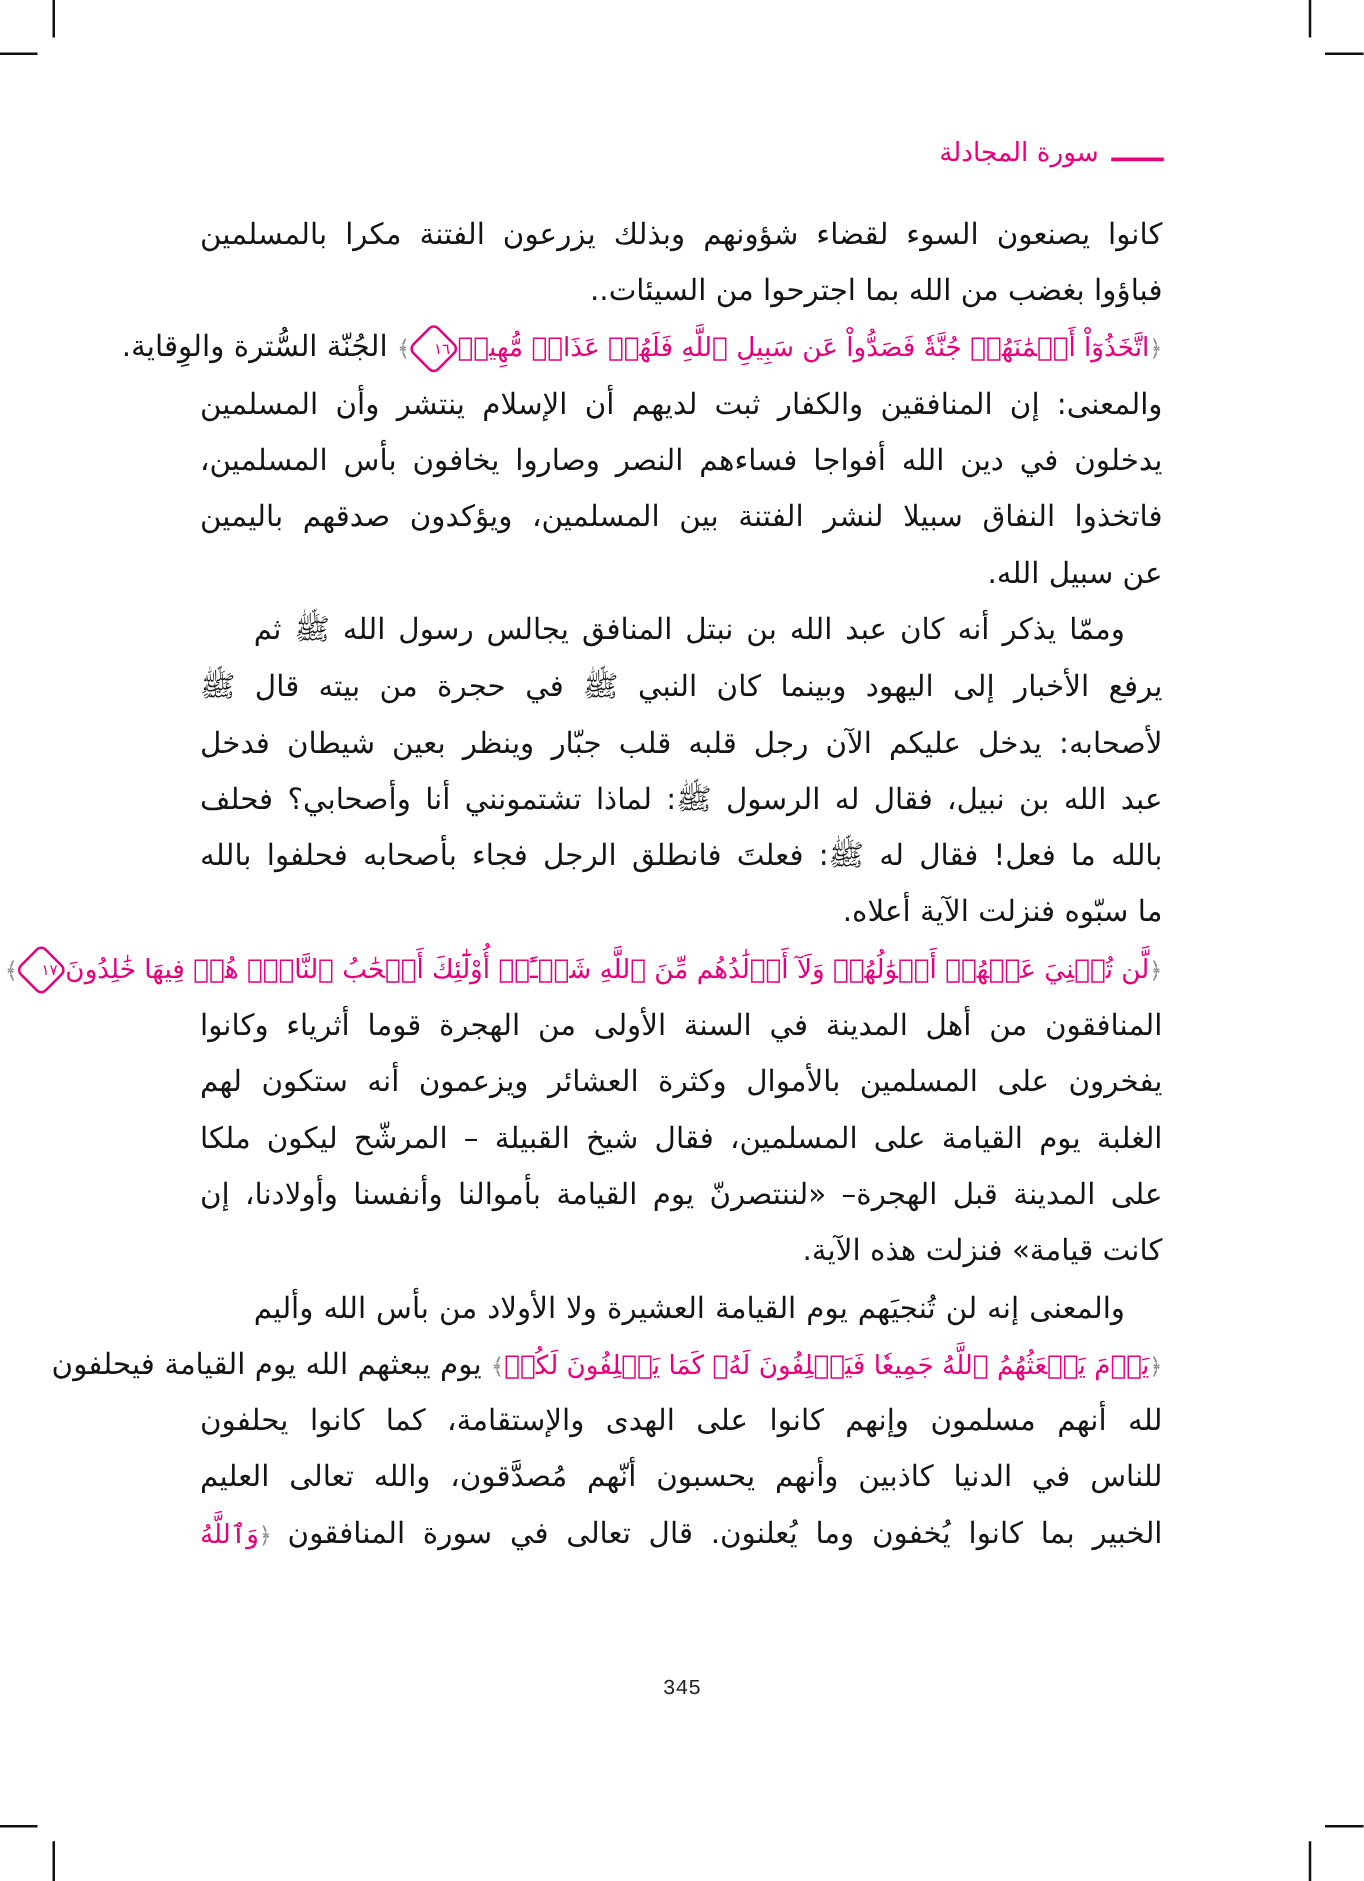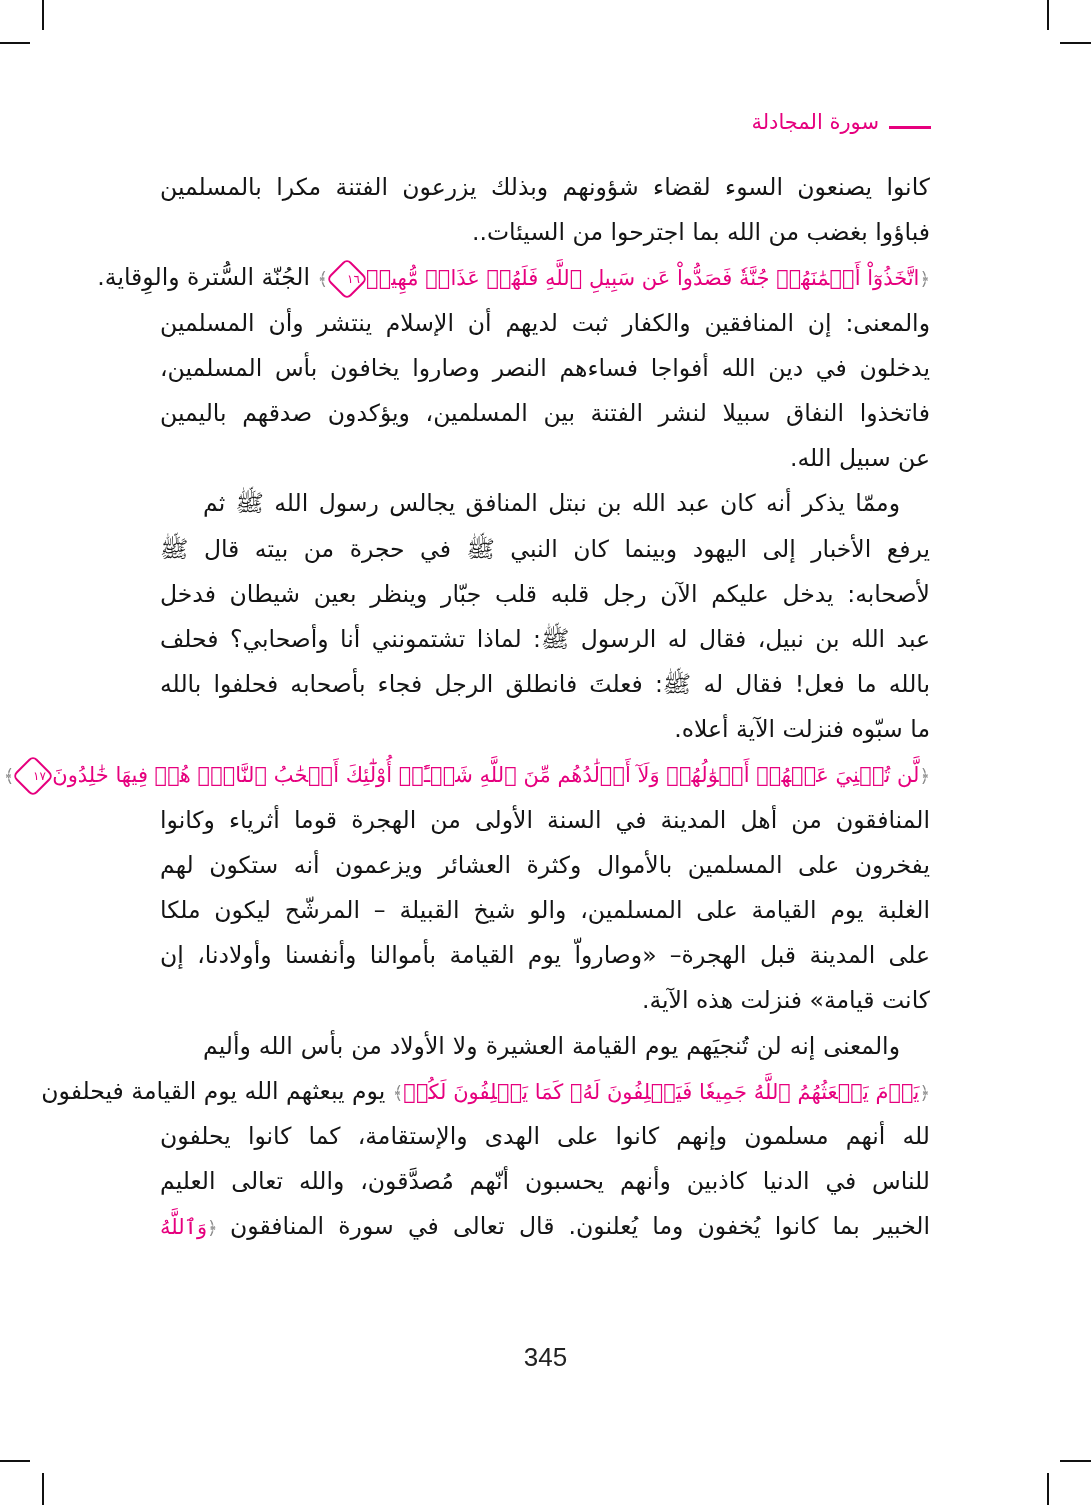--- a/index.html
+++ b/index.html
@@ -30,21 +30,21 @@
       display: inline-block; width: 26px; height: 26px; border: 2px solid var(--accent);
       border-radius: 6px; transform: rotate(45deg); vertical-align: middle; margin: 0 4px;
       position: relative;
     }
     .ayah-num span {
       display: block; transform: rotate(-45deg); color: var(--accent);
       font-size: 12px; line-height: 26px; text-align: center; font-family: "DejaVu Sans", sans-serif;
     }
     .page-number {
       position: absolute; top: 1342px; left: 0; width: 1091px; text-align: center;
-      font-family: Liberation Sans, sans-serif; font-size: 26px; color: #222;
+      font-family: Liberation Mono, monospace; font-size: 17px; color: #222;
     }
   </style>
 </head>
 <body>
 
 <div class="crop" style="left:42px;top:0;width:2px;height:30px;"></div>
 <div class="crop" style="left:0;top:42px;width:30px;height:2px;"></div>
 <div class="crop" style="left:1047px;top:0;width:2px;height:30px;"></div>
 <div class="crop" style="left:1060px;top:42px;width:31px;height:2px;"></div>
 <div class="crop" style="left:0;top:1460px;width:30px;height:2px;"></div>
@@ -67,22 +67,22 @@
     <div class="line last"><span>عن سبيل الله.</span></div>
     <div class="line indent"><span>وممّا يذكر أنه كان عبد الله بن نبتل المنافق يجالس رسول الله ﷺ ثم</span></div>
     <div class="line"><span>يرفع الأخبار إلى اليهود وبينما كان النبي ﷺ في حجرة من بيته قال ﷺ</span></div>
     <div class="line"><span>لأصحابه: يدخل عليكم الآن رجل قلبه قلب جبّار وينظر بعين شيطان فدخل</span></div>
     <div class="line"><span>عبد الله بن نبيل، فقال له الرسول ﷺ: لماذا تشتمونني أنا وأصحابي؟ فحلف</span></div>
     <div class="line"><span>بالله ما فعل! فقال له ﷺ: فعلتَ فانطلق الرجل فجاء بأصحابه فحلفوا بالله</span></div>
     <div class="line last"><span>ما سبّوه فنزلت الآية أعلاه.</span></div>
     <div class="line last"><span class="brace">﴿</span><span class="verse">لَّن تُغۡنِيَ عَنۡهُمۡ أَمۡوَٰلُهُمۡ وَلَآ أَوۡلَٰدُهُم مِّنَ ٱللَّهِ شَيۡـًٔاۚ أُوْلَٰٓئِكَ أَصۡحَٰبُ ٱلنَّارِۖ هُمۡ فِيهَا خَٰلِدُونَ</span><span class="ayah-num"><span>١٧</span></span><span class="brace">﴾</span> </div>
     <div class="line"><span>المنافقون من أهل المدينة في السنة الأولى من الهجرة قوما أثرياء وكانوا</span></div>
     <div class="line"><span>يفخرون على المسلمين بالأموال وكثرة العشائر ويزعمون أنه ستكون لهم</span></div>
-    <div class="line"><span>الغلبة يوم القيامة على المسلمين، والو شيخ القبيلة – المرشّح ليكون ملكا</span></div>
-    <div class="line"><span>على المدينة قبل الهجرة– «وصارواّ يوم القيامة بأموالنا وأنفسنا وأولادنا، إن</span></div>
+    <div class="line"><span>الغلبة يوم القيامة على المسلمين، فقال شيخ القبيلة – المرشّح ليكون ملكا</span></div>
+    <div class="line"><span>على المدينة قبل الهجرة– «لننتصرنّ يوم القيامة بأموالنا وأنفسنا وأولادنا، إن</span></div>
     <div class="line last"><span>كانت قيامة» فنزلت هذه الآية.</span></div>
     <div class="line indent"><span>والمعنى إنه لن تُنجيَهم يوم القيامة العشيرة ولا الأولاد من بأس الله وأليم</span></div>
     <div class="line last"><span class="brace">﴿</span><span class="verse">يَوۡمَ يَبۡعَثُهُمُ ٱللَّهُ جَمِيعٗا فَيَحۡلِفُونَ لَهُۥ كَمَا يَحۡلِفُونَ لَكُمۡ</span><span class="brace">﴾</span> <span>يوم يبعثهم الله يوم القيامة فيحلفون</span></div>
     <div class="line"><span>لله أنهم مسلمون وإنهم كانوا على الهدى والإستقامة، كما كانوا يحلفون</span></div>
     <div class="line"><span>للناس في الدنيا كاذبين وأنهم يحسبون أنّهم مُصدَّقون، والله تعالى العليم</span></div>
     <div class="line"><span>الخبير بما كانوا يُخفون وما يُعلنون. قال تعالى في سورة المنافقون</span><span class="brace"> ﴿</span><span class="verse">وَٱللَّهُ</span></div>
   </div>
 
 <div class="page-number">345</div>
 

